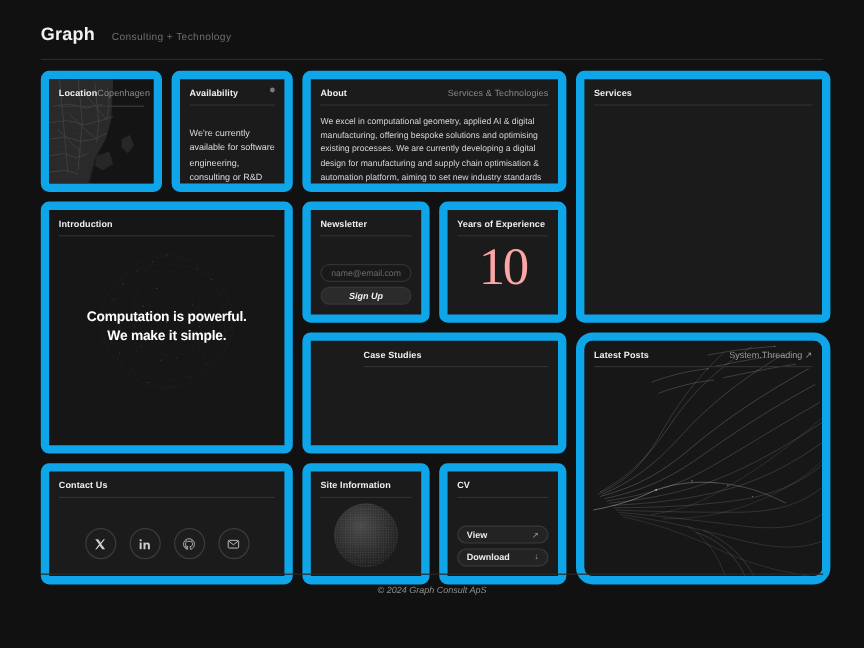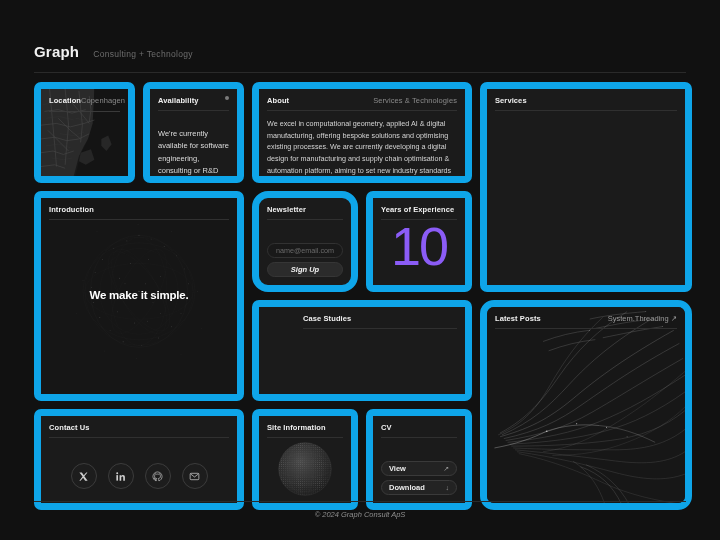--- a/index.html
+++ b/index.html
@@ -6,21 +6,21 @@
 
   body {
     width: 720px;
     height: 540px;
     background: #111111;
     font-family: "Liberation Sans", sans-serif;
     color: #e8e8e8;
     overflow: hidden;
   }
 
-  .page { width: 720px; height: 508px; padding: 0 34px; position: relative; margin-top: 23px; }
+  .page { width: 720px; height: 508px; padding: 0 34px; position: relative; }
 
   
   .header { padding-top: 20px; display: flex; align-items: baseline; gap: 14px; }
   .brand { font-size: 15px; font-weight: bold; color: #f2f2f2; letter-spacing: .2px; }
   .brand-sub { font-size: 8.5px; color: #6d6d6d; letter-spacing: .3px; }
   .header-rule { margin-top: 12px; height: 1px; background: #2a2a2a; }
 
   
   .grid {
     margin-top: 9px;
@@ -43,21 +43,21 @@
   .card-title { font-size: 7.5px; font-weight: bold; color: #f0f0f0; letter-spacing: .1px; }
   .card-meta { font-size: 7.5px; color: #8a8a8a; letter-spacing: .1px; }
   .card-rule { margin-top: 5px; height: 1px; background: #303030; }
 
   
   .s-location    { grid-column: 1 / span 1; grid-row: 1; padding: 0; }
   .s-availability{ grid-column: 2 / span 1; grid-row: 1; }
   .s-about       { grid-column: 3 / span 2; grid-row: 1; }
   .s-services    { grid-column: 5 / span 2; grid-row: 1 / span 2; }
   .s-intro       { grid-column: 1 / span 2; grid-row: 2 / span 2; }
-  .s-newsletter  { grid-column: 3 / span 1; grid-row: 2; border-radius: 16px; }
+  .s-newsletter  { grid-column: 3 / span 1; grid-row: 2; }
   .s-years       { grid-column: 4 / span 1; grid-row: 2; }
   .s-case        { grid-column: 3 / span 2; grid-row: 3; padding-left: 44px; }
   .s-posts       { grid-column: 5 / span 2; grid-row: 3 / span 2; padding: 7px 8px; border-radius: 14px; }
   .s-contact     { grid-column: 1 / span 2; grid-row: 4; }
   .s-site        { grid-column: 3 / span 1; grid-row: 4; }
   .s-cv          { grid-column: 4 / span 1; grid-row: 4; }
 
   
   .map-wrap { position: absolute; inset: 0; }
   .map-head {
@@ -108,22 +108,22 @@
     position: absolute; left: 8px; right: 8px; bottom: 8px;
     height: 15px; border-radius: 8px; background: #2b2b2b; border: 1px solid #363636;
     display: flex; align-items: center; justify-content: center;
     font-size: 7.5px; font-weight: bold; color: #f2f2f2; font-style: italic;
   }
 
   
   .years-num {
     position: absolute; inset: 0; display: flex; align-items: center; justify-content: center;
     padding-top: 8px;
-    font-size: 54px; font-weight: normal; color: #8b5cf6; letter-spacing: -2px;
-    font-family: Liberation Sans, sans-serif;
+    font-size: 44px; font-weight: normal; color: #fca5a5; letter-spacing: -2px;
+    font-family: Liberation Serif, serif;
   }
 
   
   .social-row {
     position: absolute; left: 0; right: 0; bottom: 14px;
     display: flex; align-items: center; justify-content: center; gap: 11px;
   }
   .social {
     width: 26px; height: 26px; border-radius: 50%;
     border: 1px solid #3c3c3c; background: #1d1d1d;
@@ -305,20 +305,21 @@
             <ellipse cx="105" cy="100" rx="20" ry="50" opacity="0.08" transform="rotate(-28 105 100)"></ellipse>
             <ellipse cx="105" cy="100" rx="50" ry="20" opacity="0.07" transform="rotate(55 105 100)"></ellipse>
           </g>
         </svg>
       </div>
       <div class="intro-head">
         <div class="card-title">Introduction</div>
         <div class="card-rule"></div>
       </div>
       <div class="intro-text">
+        <div>Computation is powerful.</div>
         <div>We make it simple.</div>
       </div>
     </div>
 
     <div class="card s-newsletter">
       <div class="card-head">
         <div class="card-title">Newsletter</div>
       </div>
       <div class="card-rule"></div>
       <div class="nl-input">

